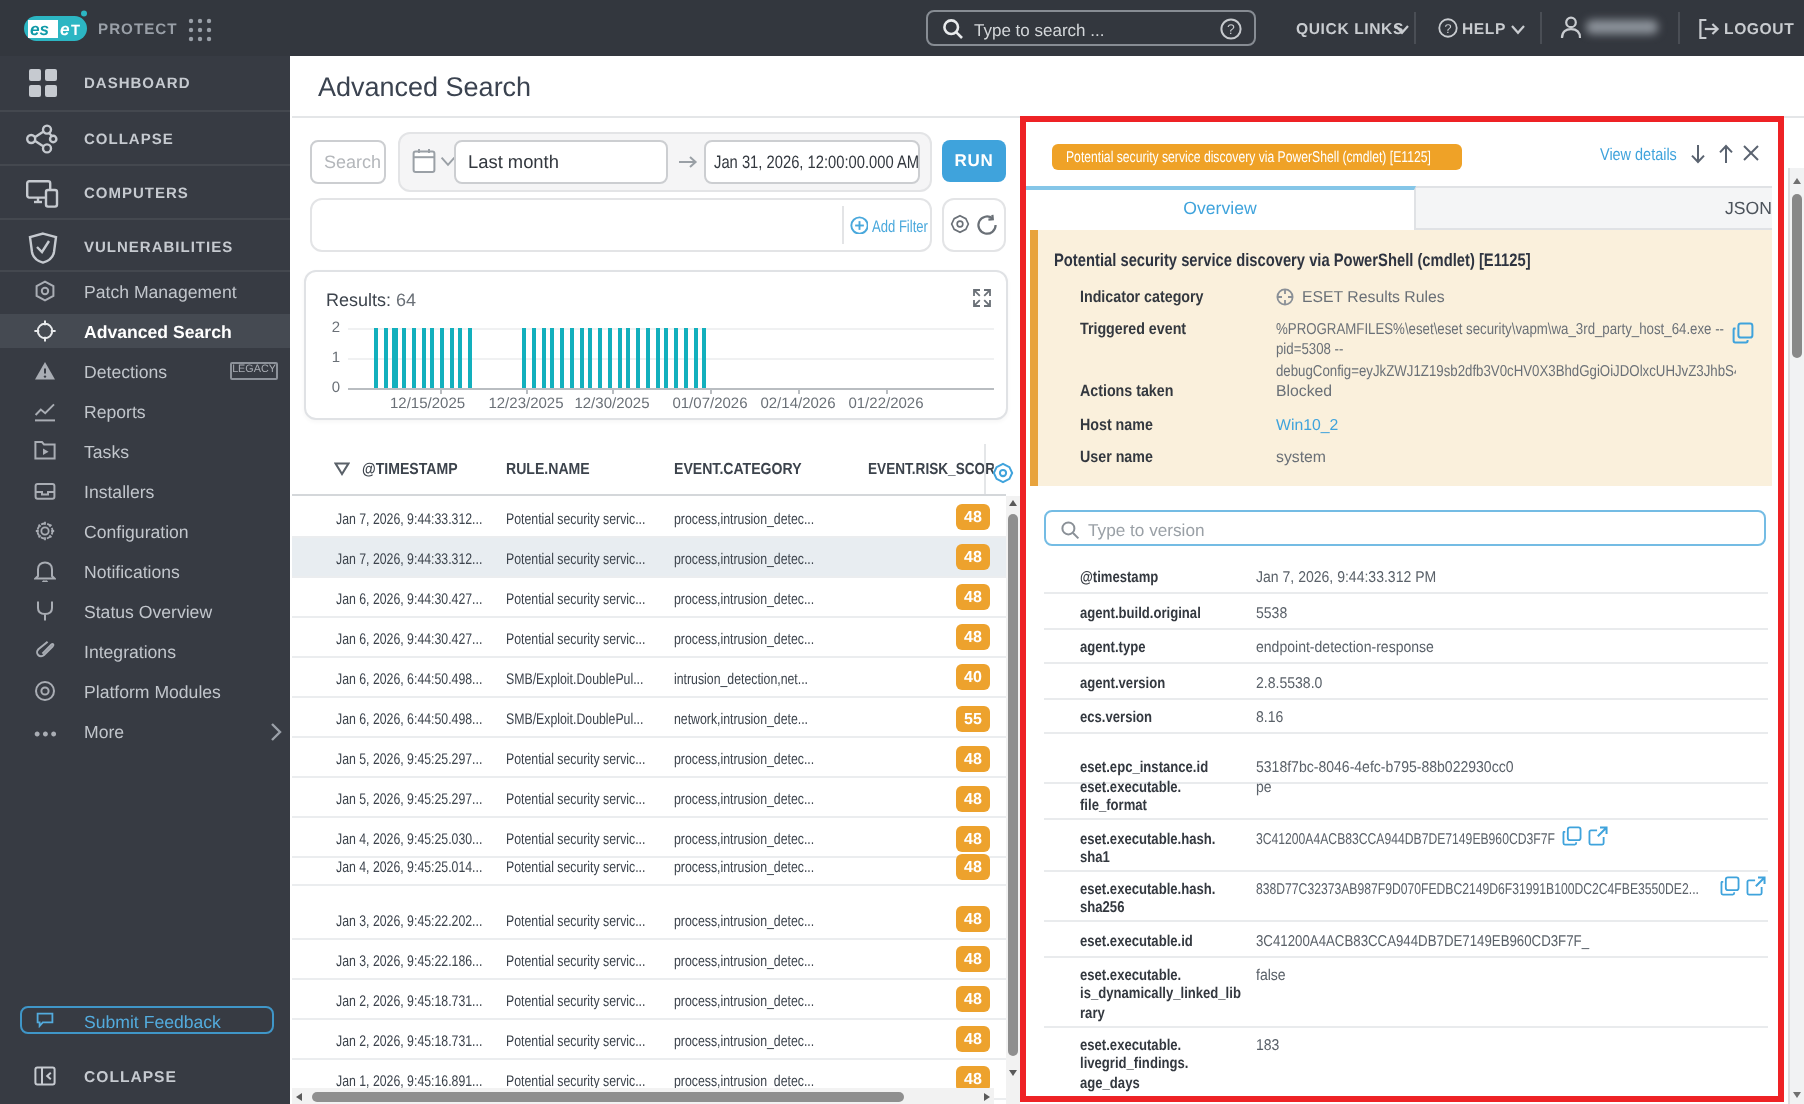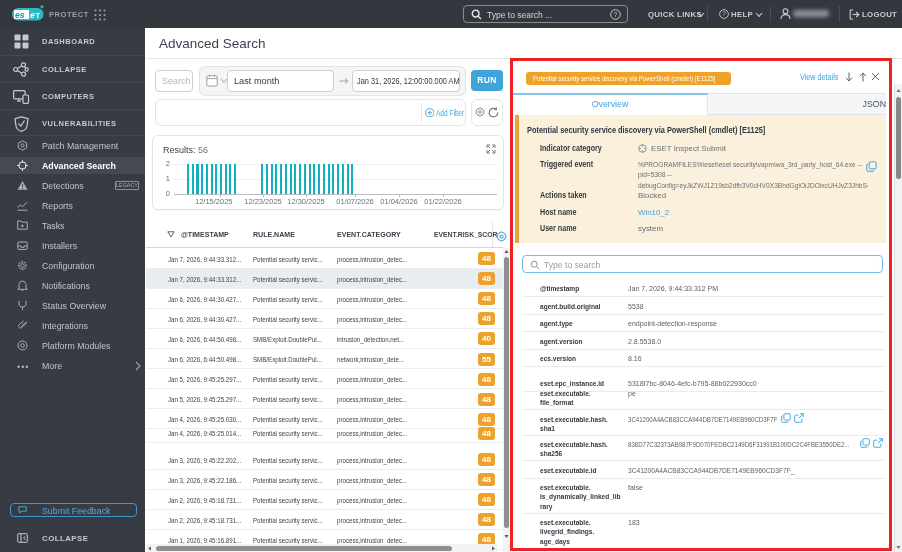--- a/index.html
+++ b/index.html
@@ -290,21 +290,21 @@
 <svg class="ic" style="left:475px;top:107px;" width="10" height="10" viewBox="0 0 12 12">
  <path d="M6 1 L9.5 2.8 L11 6 L9.5 9.2 L6 11 L2.5 9.2 L1 6 L2.5 2.8 Z" fill="none" stroke="#6a7077" stroke-width="1"></path>
  <circle cx="6" cy="6" r="1.7" fill="none" stroke="#6a7077" stroke-width="1"></circle>
 </svg>
 <svg class="ic" style="left:488px;top:106.5px;" width="11" height="11" viewBox="0 0 11 11">
  <path d="M9.8 5.5 A4.3 4.3 0 1 1 8.2 2.2" fill="none" stroke="#6a7077" stroke-width="1.1"></path>
  <path d="M8.2 0.4 L8.4 2.6 L6.2 2.8" fill="none" stroke="#6a7077" stroke-width="1.1"></path>
 </svg>
 
 <div class="abs" style="left:152px;top:135px;width:352px;height:75px;background:#fff;border:1px solid #e0e2e5;border-radius:6px;box-shadow:0 1px 2px rgba(0,0,0,0.04);"></div>
-<div class="abs" style="left:163px;top:145px;font-size:9px;color:#3c434c;">Results: <span style="color:#6a7077;">56</span></div>
+<div class="abs" style="left:163px;top:145px;font-size:9px;color:#3c434c;">Results: <span style="color:#6a7077;">64</span></div>
 <svg class="ic" style="left:486px;top:143.5px;" width="10" height="10" viewBox="0 0 10 10">
  <g stroke="#6a7077" stroke-width="0.9" fill="#6a7077">
   <path d="M6.1 3.9 L8.6 1.4 M6 1 L9 1 L9 4" fill="none"></path>
   <path d="M3.9 6.1 L1.4 8.6 M1 6 L1 9 L4 9" fill="none"></path>
   <path d="M3.9 3.9 L1.4 1.4 M1 4 L1 1 L4 1" fill="none"></path>
   <path d="M6.1 6.1 L8.6 8.6 M9 6 L9 9 L6 9" fill="none"></path>
  </g>
 </svg>
 <div id="chart">
 <div class="abs" style="left:160px;top:159px;width:10px;font-size:7.5px;color:#6a7077;text-align:right;">2</div>
@@ -314,21 +314,21 @@
 <div class="abs" style="left:174px;top:178.5px;width:323px;height:1px;background:#f0f1f2;"></div>
 <div class="abs" style="left:174px;top:193.5px;width:323px;height:1px;background:#b9bdc1;"></div>
 <div class="abs" style="left:195px;top:196.5px;width:50px;text-align:left;font-size:7.5px;color:#6a7077;">12/15/2025</div>
 <div class="abs" style="left:220px;top:193.5px;width:1px;height:3px;background:#b9bdc1;"></div>
 <div class="abs" style="left:238px;top:196.5px;width:50px;text-align:center;font-size:7.5px;color:#6a7077;">12/23/2025</div>
 <div class="abs" style="left:263px;top:193.5px;width:1px;height:3px;background:#b9bdc1;"></div>
 <div class="abs" style="left:281px;top:196.5px;width:50px;text-align:center;font-size:7.5px;color:#6a7077;">12/30/2025</div>
 <div class="abs" style="left:306px;top:193.5px;width:1px;height:3px;background:#b9bdc1;"></div>
 <div class="abs" style="left:330px;top:196.5px;width:50px;text-align:center;font-size:7.5px;color:#6a7077;">01/07/2026</div>
 <div class="abs" style="left:355px;top:193.5px;width:1px;height:3px;background:#b9bdc1;"></div>
-<div class="abs" style="left:374px;top:196.5px;width:50px;text-align:center;font-size:7.5px;color:#6a7077;">01/04/2026</div>
+<div class="abs" style="left:374px;top:196.5px;width:50px;text-align:center;font-size:7.5px;color:#6a7077;">02/14/2026</div>
 <div class="abs" style="left:399px;top:193.5px;width:1px;height:3px;background:#b9bdc1;"></div>
 <div class="abs" style="left:418px;top:196.5px;width:50px;text-align:center;font-size:7.5px;color:#6a7077;">01/22/2026</div>
 <div class="abs" style="left:443px;top:193.5px;width:1px;height:3px;background:#b9bdc1;"></div>
 <div class="abs" style="left:187.0px;top:163.5px;width:2.2px;height:30px;background:#12b0bd;"></div>
 <div class="abs" style="left:191.7px;top:163.5px;width:2.2px;height:30px;background:#12b0bd;"></div>
 <div class="abs" style="left:196.4px;top:163.5px;width:2.2px;height:30px;background:#12b0bd;"></div>
 <div class="abs" style="left:201.1px;top:163.5px;width:2.2px;height:30px;background:#12b0bd;"></div>
 <div class="abs" style="left:205.8px;top:163.5px;width:2.2px;height:30px;background:#12b0bd;"></div>
 <div class="abs" style="left:210.5px;top:163.5px;width:2.2px;height:30px;background:#12b0bd;"></div>
 <div class="abs" style="left:215.2px;top:163.5px;width:2.2px;height:30px;background:#12b0bd;"></div>
@@ -518,40 +518,40 @@
 <div class="abs" style="left:708px;top:99px;width:178px;text-align:right;font-size:8.8px;color:#4c535b;">JSON</div>
 
 <div class="abs" style="left:515px;top:115px;width:371px;height:128px;background:#faf0dc;"></div>
 <div class="abs" style="left:515px;top:115px;width:3.5px;height:128px;background:#e8a33d;"></div>
 <div class="abs" style="left:527px;top:125px;font-size:9px;font-weight:bold;color:#2e3440;transform:scaleX(0.82);transform-origin:0 0;white-space:nowrap;">Potential security service discovery via PowerShell (cmdlet) [E1125]</div>
 <div class="ovl" style="top:143.5px;">Indicator category</div>
 <svg class="ic" style="left:638px;top:143.5px;" width="9" height="9" viewBox="0 0 9 9">
  <circle cx="4.5" cy="4.5" r="3.8" fill="none" stroke="#8a9097" stroke-width="0.9"></circle>
  <path d="M4.5 0.7 L4.5 3 M4.5 6 L4.5 8.3 M0.7 4.5 L3 4.5 M6 4.5 L8.3 4.5" stroke="#8a9097" stroke-width="0.9"></path>
 </svg>
-<div class="ovv" style="left:651px;top:143.5px;">ESET Inspect Submit</div>
+<div class="ovv" style="left:651px;top:143.5px;">ESET Results Rules</div>
 <div class="ovl" style="top:160px;">Triggered event</div>
 <div class="ovv" style="top:160px;width:230px;line-height:10.3px;white-space:nowrap;overflow:hidden;text-decoration:underline;"><span style="display:inline-block;transform:scaleX(0.84);transform-origin:0 0;">%PROGRAMFILES%\eset\eset security\vapm\wa_3rd_party_host_64.exe --<br>pid=5308 --<br>debugConfig=eyJkZWJ1Z19sb2dfb3V0cHV0X3BhdGgiOiJDOlxcUHJvZ3JhbS4uLjb...</span></div>
 <svg class="ic" style="left:866px;top:161px;" width="11" height="11" viewBox="0 0 11 11">
  <rect x="3.2" y="0.8" width="7" height="7" rx="1.2" fill="none" stroke="#3fa3dc" stroke-width="1"></rect>
  <path d="M1.8 3.2 L1 3.2 A0.8 0.8 0 0 0 0.8 3.8 L0.8 9.4 A0.8 0.8 0 0 0 1.6 10.2 L7 10.2 A0.8 0.8 0 0 0 7.8 9.4 L7.8 9" fill="none" stroke="#3fa3dc" stroke-width="1"></path>
 </svg>
 <div class="ovl" style="top:191px;">Actions taken</div>
 <div class="ovv" style="top:191px;">Blocked</div>
 <div class="ovl" style="top:207.5px;">Host name</div>
 <div class="ovv" style="top:207.5px;color:#3fa3dc;">Win10_2</div>
 <div class="ovl" style="top:224px;">User name</div>
 <div class="ovv" style="top:224px;">system</div>
 
 <div class="abs" style="left:522px;top:255px;width:361px;height:18px;border:1.5px solid #74bce4;border-radius:4px;background:#fff;"></div>
 <svg class="ic" style="left:530px;top:259.5px;" width="10" height="10" viewBox="0 0 10 10">
  <circle cx="4.2" cy="4.2" r="3" fill="none" stroke="#8a9097" stroke-width="1"></circle>
  <line x1="6.5" y1="6.5" x2="9.2" y2="9.2" stroke="#8a9097" stroke-width="1"></line>
 </svg>
-<div class="abs" style="left:544px;top:259.5px;font-size:8.6px;color:#9aa0a6;">Type to search</div>
+<div class="abs" style="left:544px;top:259.5px;font-size:8.6px;color:#9aa0a6;">Type to version</div>
 <div id="kvtable">
 <div class="kvrow" style="top:279.5px;height:17.5px;">
  <div class="k">@timestamp</div>
         <div class="v" style="transform:scaleX(0.9);">Jan 7, 2026, 9:44:33.312 PM</div>
 </div>
 <div class="kvrow" style="top:297.0px;height:17.5px;">
  <div class="k">agent.build.original</div>
         <div class="v" style="transform:scaleX(0.9);">5538</div>
 </div>
 <div class="kvrow" style="top:314.5px;height:17.5px;">

